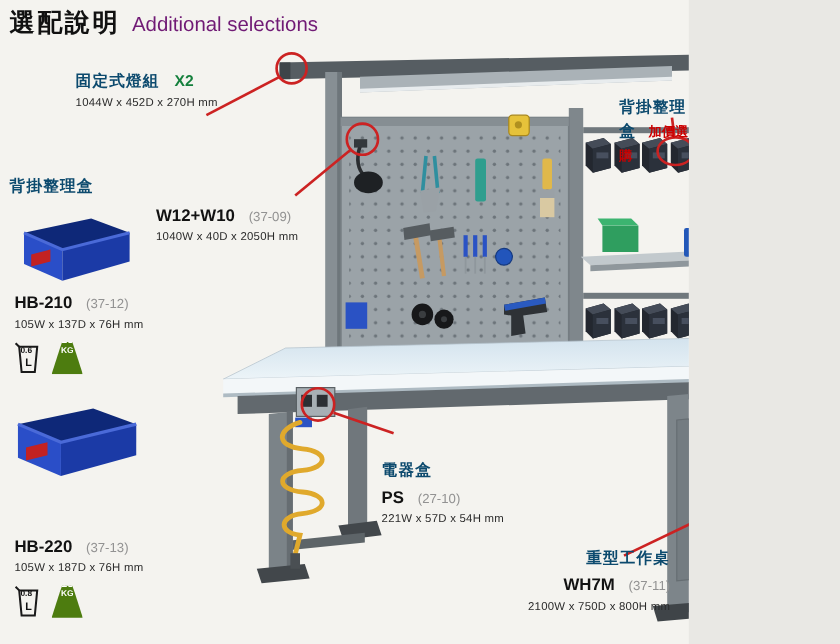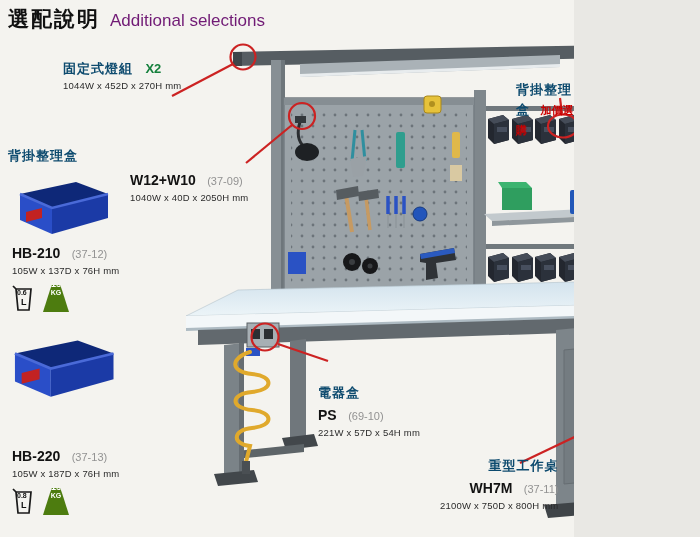--- a/index.html
+++ b/index.html
@@ -261,21 +261,21 @@
 
   <div class="callout" style="left:516px; top:79px;">
     <span class="co-name">背掛整理盒</span>
     <span class="red-note" style="color:#cc0000;">加價選購</span>
   </div>
 
   <div class="callout" style="left:318px; top:349px;margin-top:33px;">
     <div><span class="co-name">電器盒</span></div>
     <div class="co-model-row">
       <span class="co-model">PS</span>
-      <span class="co-code">(69-10)</span>
+      <span class="co-code">(27-10)</span>
     </div>
     <div class="co-dims">221W x 57D x 54H mm</div>
   </div>
 
   <div class="callout" style="left:440px; top:455px;text-align:right;">
     <div><span class="co-name">重型工作桌</span></div>
     <div class="co-model-row">
       <span class="co-model">WH7M</span>
       <span class="co-code">(37-11)</span>
     </div>

